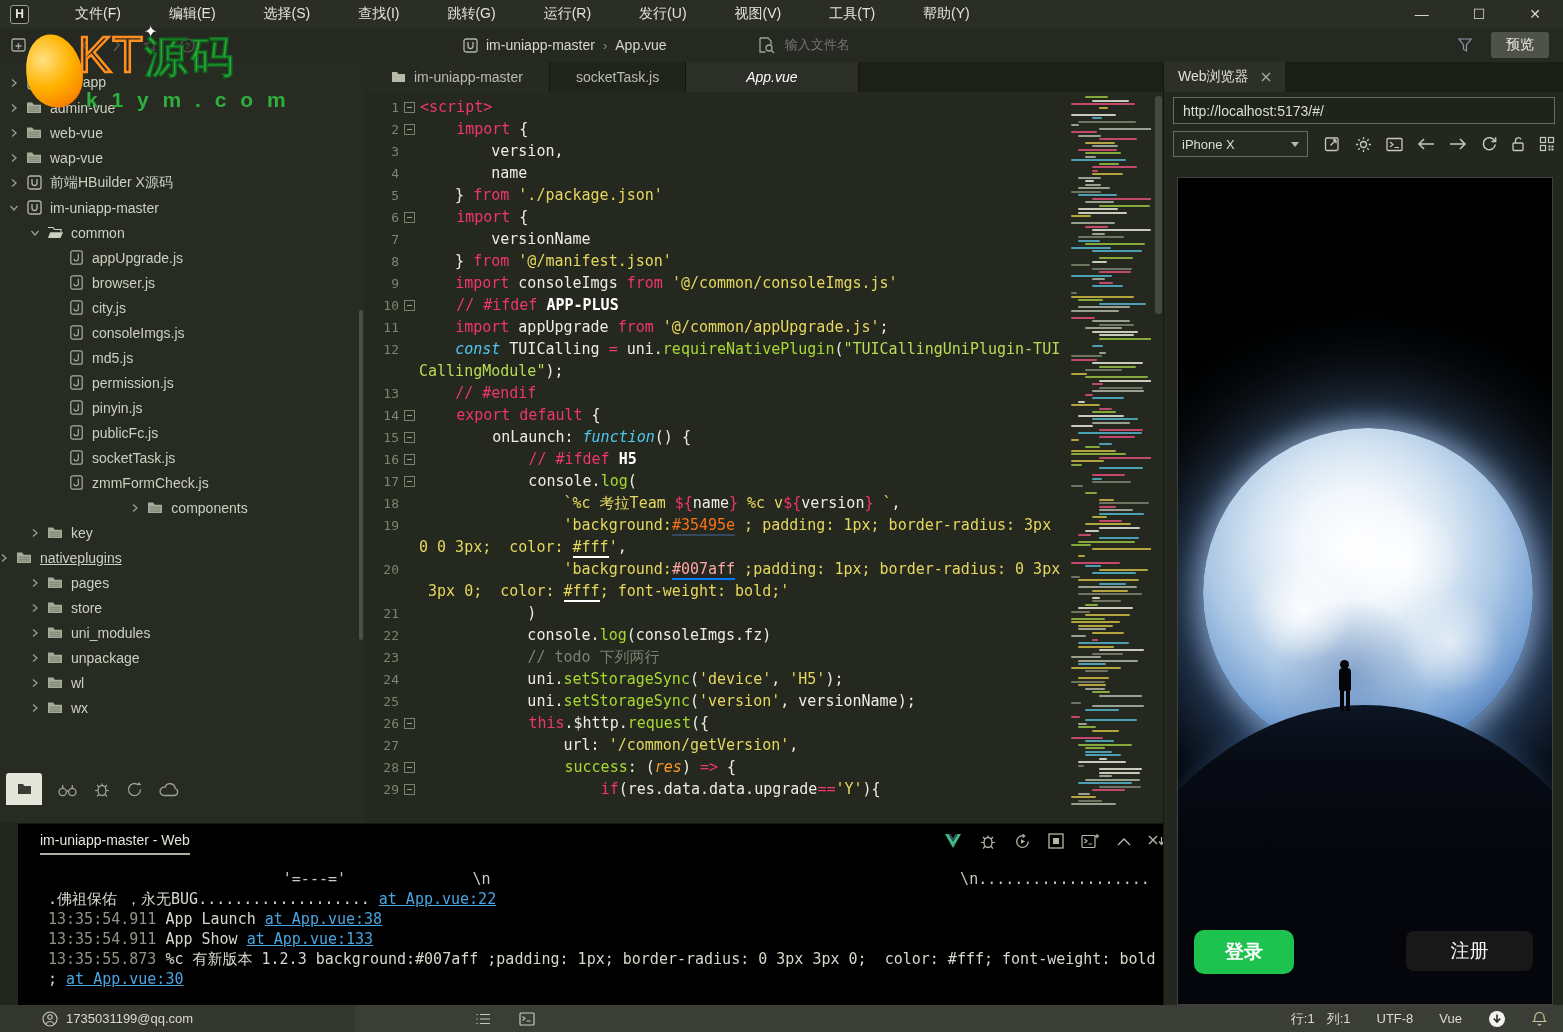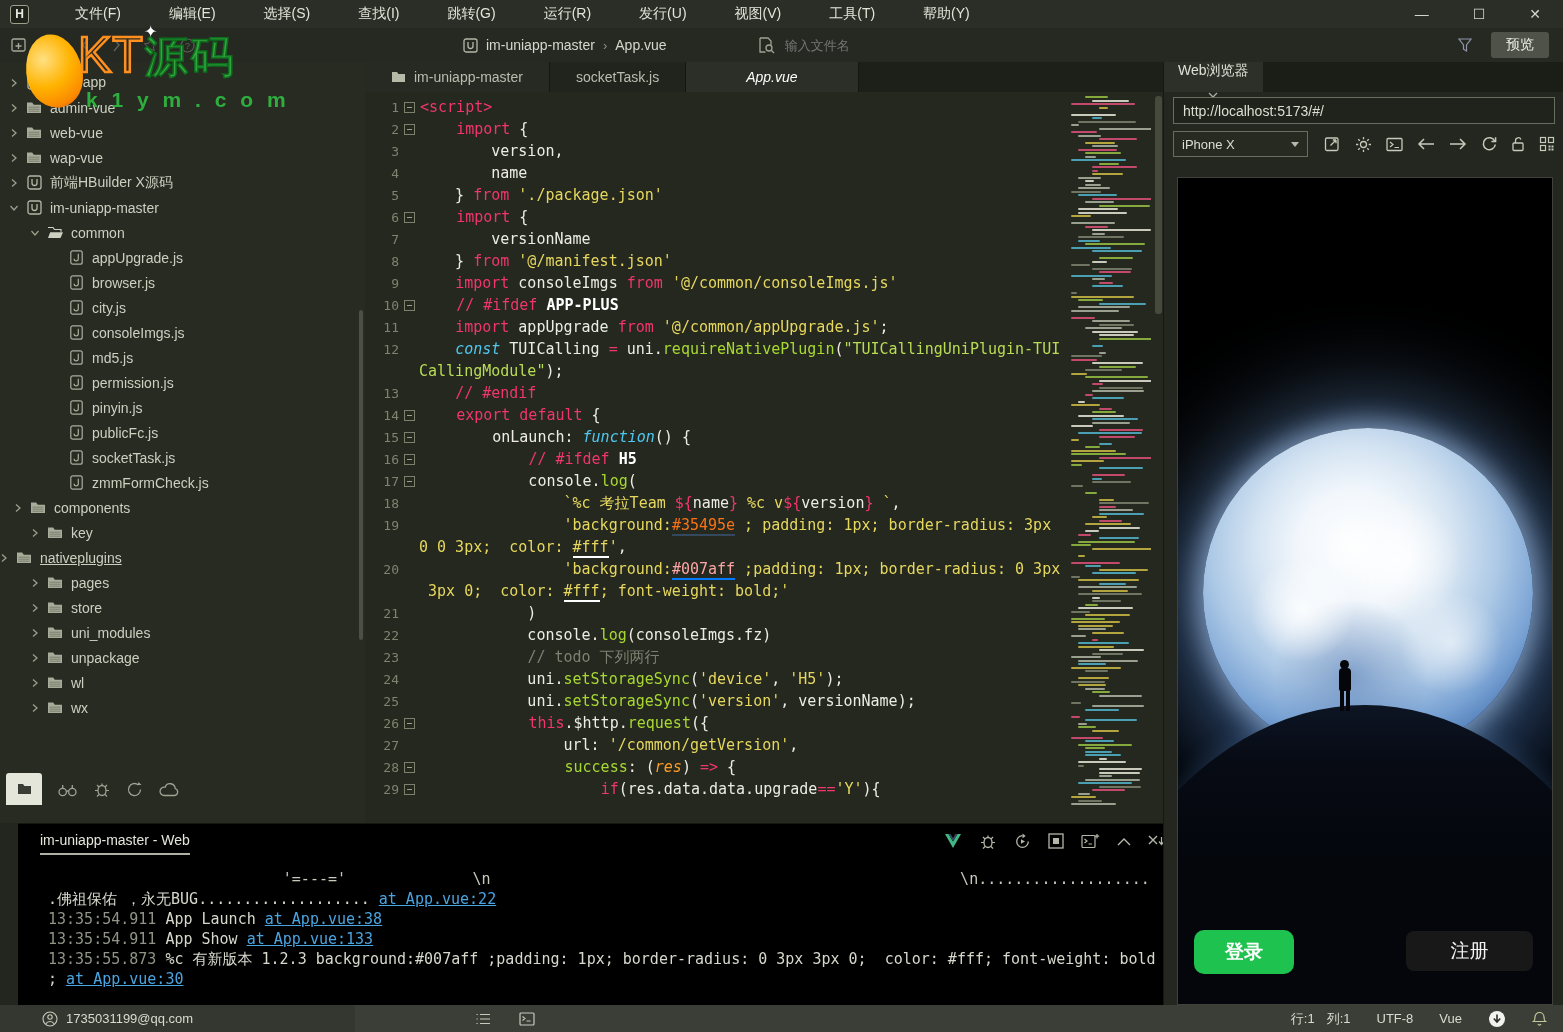--- a/index.html
+++ b/index.html
@@ -15,21 +15,21 @@
   .menu-item{color:#e3e5da;font-size:14px;cursor:default;}
   #winctl{margin-left:auto;display:flex;gap:44px;padding-right:22px;color:#d3d5c9;font-size:14px;align-items:center;}
   #winctl span{cursor:default;}
 
   
   #toolbar{position:absolute;left:0;top:28px;width:1563px;height:34px;background:#262922;border-bottom:1px solid #171a12;display:flex;align-items:center;}
   .tbicon{margin-left:10px;opacity:.9;}
   .navghost{display:flex;gap:22px;margin-left:52px;opacity:.55;align-items:center;}
   #breadcrumb{display:flex;align-items:center;gap:8px;margin-left:268px;color:#d5d8cc;}
   #breadcrumb .sep{color:#8a8f7e;font-size:13px;}
-  #filesearch{display:flex;align-items:center;gap:8px;margin-left:90px;width:640px;}
+  #filesearch{display:flex;align-items:flex-start;gap:8px;margin-left:90px;width:640px;}
   #filesearch input{background:transparent;border:none;outline:none;color:#9ea293;font-size:13px;width:560px;font-family:"Liberation Sans",sans-serif;}
   #funnel{margin-left:auto;}
   #previewbtn{margin:0 14px 0 18px;background:#4e5248;color:#eceee6;font-size:14px;padding:4px 15px;border-radius:3px;cursor:pointer;}
 
   
   #watermark{position:absolute;left:26px;top:24px;width:230px;height:116px;z-index:60;pointer-events:none;}
   #wm-egg{position:absolute;left:0;top:10px;width:56px;height:74px;border-radius:50% 50% 48% 52%/55% 55% 45% 45%;
           background:radial-gradient(circle at 35% 32%,#ffe082 0%,#ffb300 45%,#fb8c00 75%,#e65100 100%);transform:rotate(-12deg);}
   #wm-t{position:absolute;left:52px;top:2px;font-weight:normal;white-space:nowrap;}
   #wm-t .t1{font-size:50px;color:rgba(40,43,34,.25);-webkit-text-stroke:2.5px #ff8f1f;letter-spacing:1px;}
@@ -84,21 +84,21 @@
   #ctools{position:absolute;right:16px;top:8px;display:flex;gap:17px;align-items:center;}
   #ctools > span{cursor:pointer;}
   #clines{position:absolute;left:0;top:46px;right:0;bottom:0;padding-left:30px;overflow:hidden;}
   .cline{height:20px;font-family:"DejaVu Sans Mono",monospace;font-size:15px;white-space:pre;}
   .cs-art{color:#c6c9bb}.cs-txt{color:#d6d8cc}.cs-time{color:#8f9486}
   .cs-link{color:#4aa4e0;text-decoration:underline;cursor:pointer;}
 
   
   #rightpanel{position:absolute;left:1163px;top:62px;width:400px;height:943px;background:#23271f;border-left:1px solid #15180f;}
   #rtabbar{position:absolute;left:0;top:0;right:0;height:30px;background:#1b1e17;display:flex;}
-  #rtab{background:#2c3028;display:flex;align-items:center;gap:12px;padding:0 14px;color:#dfe1d6;font-size:14px;cursor:pointer;flex-direction:column;}
+  #rtab{background:#2c3028;display:flex;align-items:center;gap:12px;padding:0 14px;color:#dfe1d6;font-size:14px;cursor:pointer;}
   #urlrow{position:absolute;left:9px;top:35px;right:9px;height:25px;border:1px solid #696d5f;background:#1f231b;
           display:flex;align-items:center;}
   #urlrow input{background:transparent;border:none;outline:none;color:#dcdfd3;font-size:14px;width:100%;padding:0 9px;font-family:"Liberation Sans",sans-serif;}
   #devrow{position:absolute;left:9px;top:68px;right:9px;height:28px;display:flex;align-items:center;}
   #devsel{width:118px;height:24px;border:1px solid #696d5f;background:#262a21;display:flex;align-items:center;
           padding:0 8px;color:#dcdfd3;font-size:13px;cursor:pointer;}
   #devsel .caret{margin-left:auto;width:0;height:0;border-left:4px solid transparent;border-right:4px solid transparent;border-top:5px solid #b6baa9;}
   #devicons{display:flex;gap:14px;margin-left:16px;align-items:center;}
   #devicons > span{cursor:pointer;}
   #screen{position:absolute;left:13px;top:115px;width:374px;height:826px;background:#000;border:1px solid #3f413a;overflow:hidden;}
@@ -418,21 +418,21 @@
         <div class="trow" style="padding-left: 52px;">
           <span class="chev"></span>
           <span class="ticon">
             <svg width="13" height="15" viewBox="0 0 13 15">
               <rect x="0.8" y="0.8" width="11.4" height="13.4" rx="2" fill="none" stroke="#a9ae9d" stroke-width="1.2"></rect>
               <path d="M8.3 3.8v5a2.1 2.1 0 0 1-4.2 0" fill="none" stroke="#a9ae9d" stroke-width="1.2"></path>
             </svg>
           </span>
           <span class="tlabel">zmmFormCheck.js</span>
         </div>
-        <div class="trow" style="padding-left: 14px;">
+        <div class="trow" style="padding-left: 14px; justify-content: center;">
           <span class="chev">
             <svg width="8" height="10" viewBox="0 0 8 10">
               <path d="M2 1.5l4 3.5-4 3.5" fill="none" stroke="#9aa08c" stroke-width="1.3"></path>
             </svg>
           </span>
           <span class="ticon">
             <svg width="16" height="13" viewBox="0 0 16 13">
               <path d="M1 1.5h5.2l1.6 2.2H15V12H1z" fill="#a6ab9a"></path>
               <path d="M2.5 6.2h11M2.5 8.2h11M2.5 10.2h11" stroke="#767b6a" stroke-width="0.9"></path>
             </svg>

